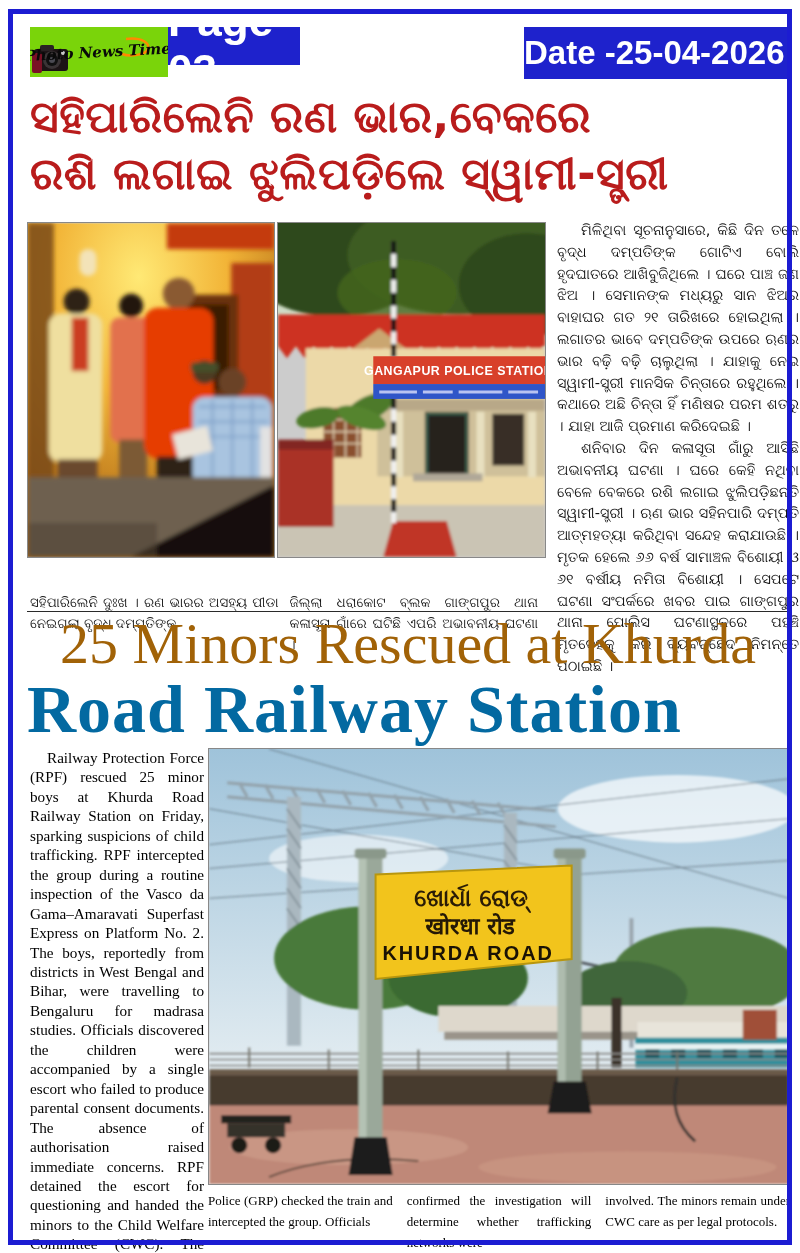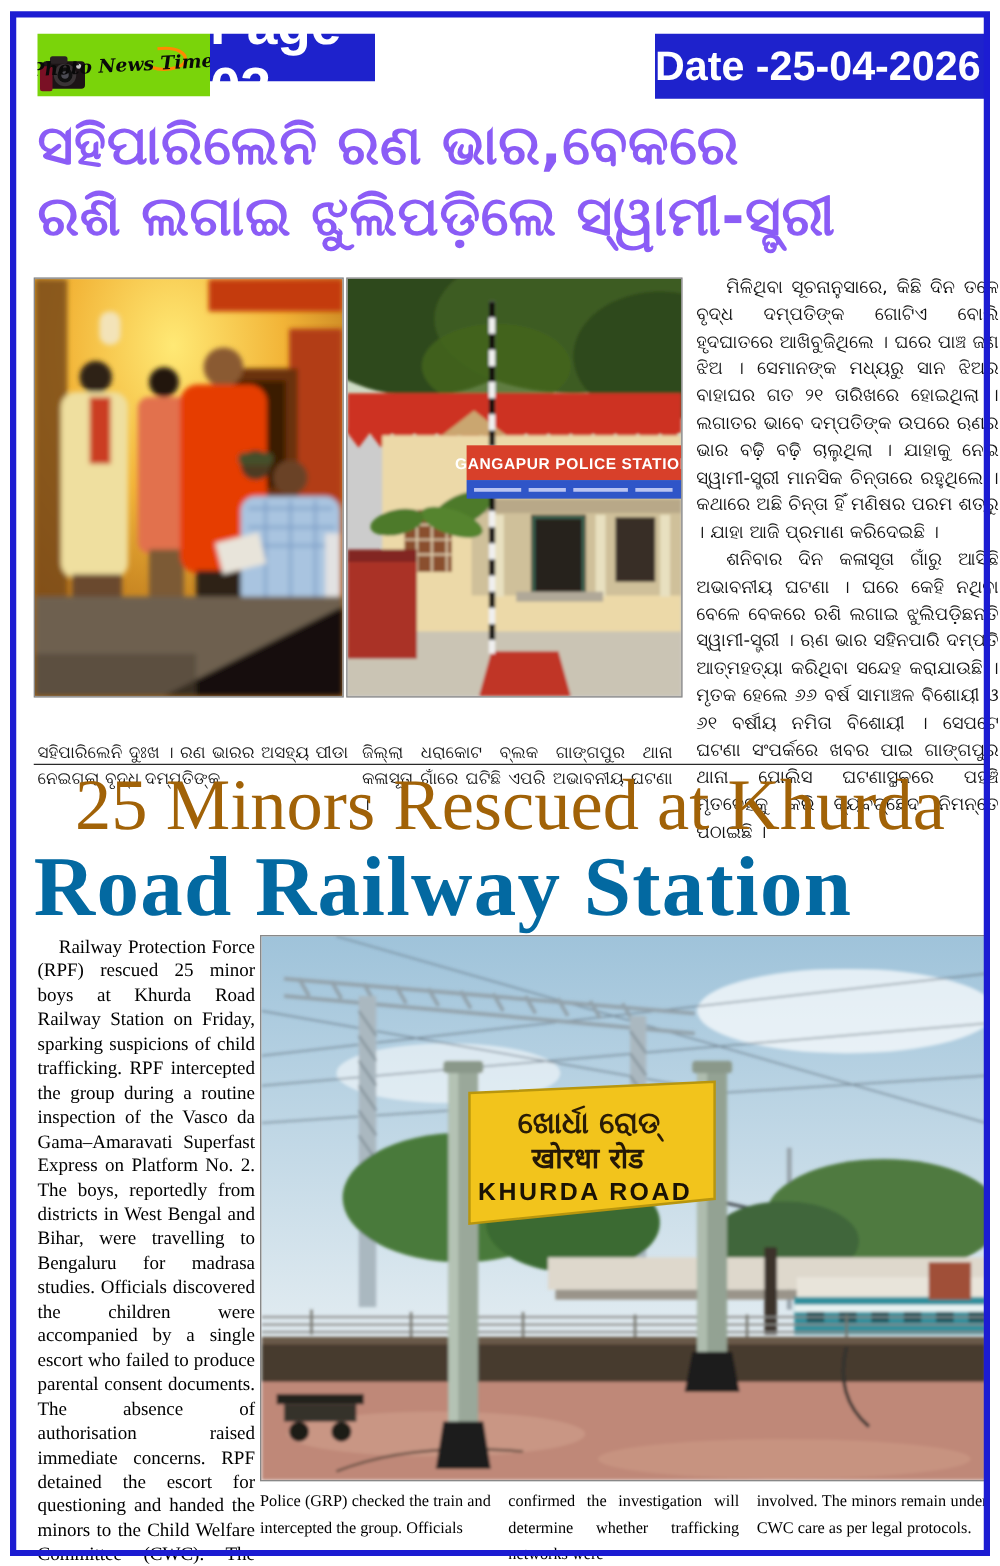--- a/index.html
+++ b/index.html
@@ -15,21 +15,21 @@
   
   .logo-box{left:30px;top:27px;width:138px;height:50px;background:#7ad40a;}
   .page-box{left:168px;top:27px;width:132px;height:38px;background:#1e22cc;
     color:#fff;display:flex;align-items:center;justify-content:flex-start;
     font-weight:700;font-size:44px;letter-spacing:0px;}
   .date-box{left:524px;top:27px;width:264px;height:52px;background:#1e22cc;
     color:#fff;display:flex;align-items:center;justify-content:flex-start;
     font-weight:700;font-size:33px;}
   
   .odia-headline{
-    left:30px;top:88px;width:744px;color:#8b5cf6;font-weight:700;
+    left:30px;top:88px;width:744px;color:#b91c1c;font-weight:700;
     font-family:"DejaVu Sans",sans-serif;font-size:44px;line-height:57px;
     letter-spacing:0.5px;white-space:nowrap;
   }
   
   .photo{border:1px solid #888;box-sizing:border-box;overflow:hidden;background:#ccc;}
   .photo1{left:27px;top:222px;width:248px;height:336px;}
   .photo2{left:277px;top:222px;width:269px;height:336px;}
   .photo3{left:208px;top:748px;width:582px;height:437px;}
   .photo svg{display:block;width:100%;height:100%;}
   

